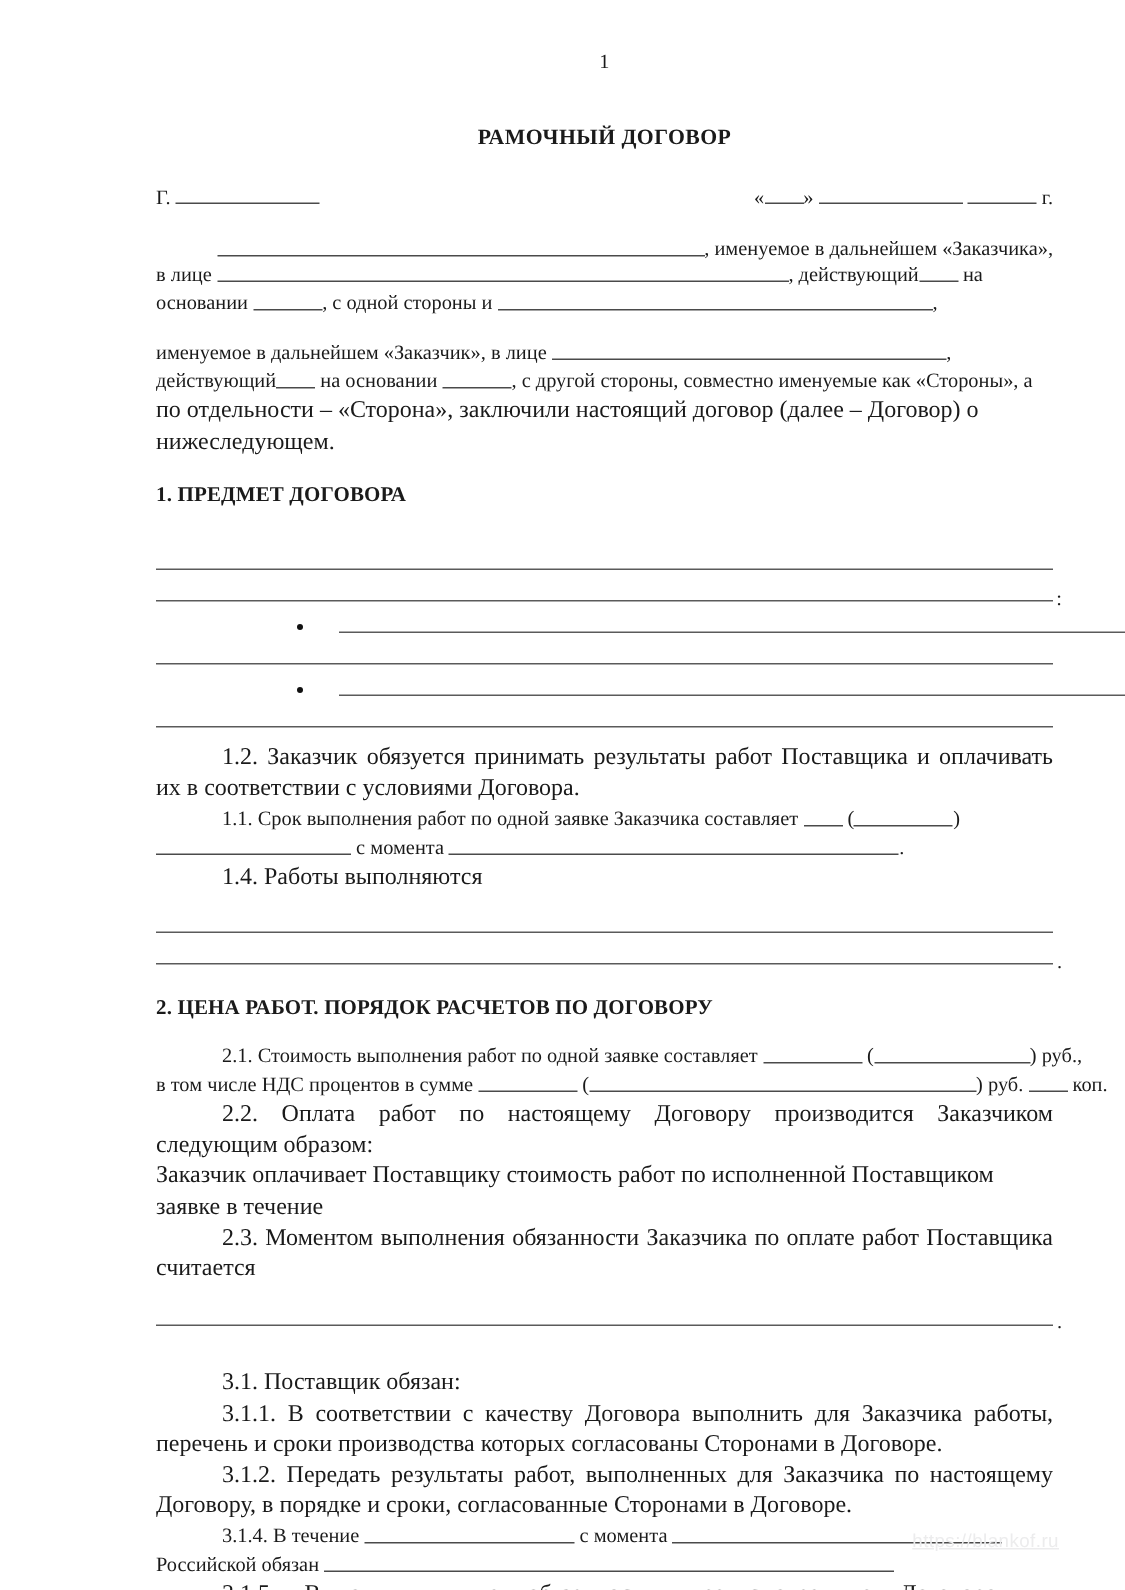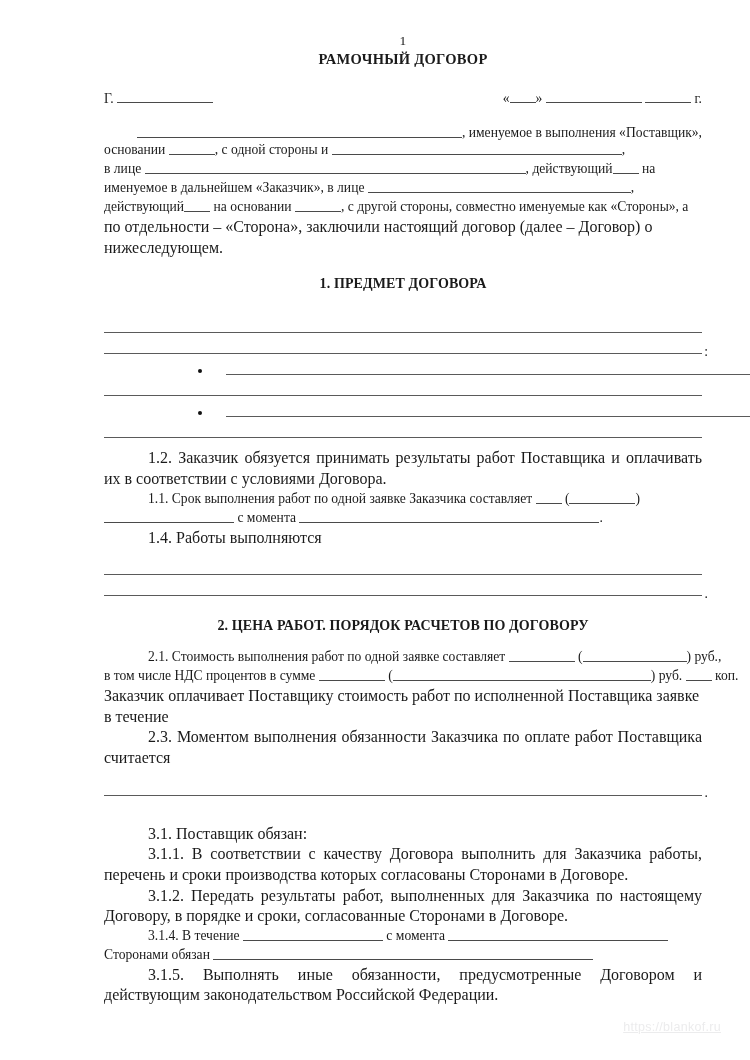--- a/index.html
+++ b/index.html
@@ -39,25 +39,25 @@
     text-align: center;
     font-size: 13.5px;
     margin-top: 34px;
     line-height: 1;
     letter-spacing: 0.2px;
   }
   .doc-title {
     text-align: center;
     font-weight: bold;
     font-size: 14.5px;
-    margin-top: 3px;
+    margin-top: 36px;
     letter-spacing: 0.3px;
   }
   .section-title {
-    text-align: center;
+    text-align: left;
     font-weight: bold;
     font-size: 14px;
     letter-spacing: 0.1px;
   }
   p, .para {
     font-size: 16px;
     line-height: 1.29;
     margin: 0;
     text-align: justify;
     text-justify: inter-word;
@@ -152,21 +152,21 @@
   
   .right-tail {
     text-align: right;
     font-size: 13.6px;
     line-height: 1.29;
     white-space: nowrap;
   }
 
   .watermark {
     position: absolute;
-    right: 29px;
+    right: 44px;
     bottom: 26px;
     font-family: "Liberation Sans", sans-serif;
     font-size: 12.5px;
     color: #ececed;
     letter-spacing: 0.3px;
     text-decoration: underline;
     user-select: none;
   }
 </style>
 </head>
@@ -182,36 +182,36 @@
     <div class="sp-22"></div>
 
     <div class="city-date">
       <span class="city"><span>Г.</span> <span class="u u-l"></span></span>
       <span class="date"><span>«</span><span class="u u-xs"></span><span>»</span> <span class="u u-l"></span> <span class="u u-s"></span> <span>г.</span></span>
     </div>
 
     <div class="sp-14"></div>
 
     <div class="right-tail">
-      <span class="u" style="width:325px"></span><span>, именуемое в выполнения «Поставщик»,</span>
+      <span class="u" style="width:325px"></span><span>, именуемое в дальнейшем «Заказчика»,</span>
+    </div>
+
+    <div class="mixed-row" style="height:19px;">
+      <span>в лице</span>
+      <span class="u" style="width:381px"></span><span>, действующий</span><span class="u u-xs"></span>
+      <span>на</span>
     </div>
 
     <div class="mixed-row" style="height:19px;">
       <span>основании</span>
       <span class="u u-s"></span><span>, с одной стороны и</span>
       <span class="u" style="width:290px"></span><span style="font-size:13.6px;">,</span>
     </div>
 
-    <div class="mixed-row" style="height:19px;">
-      <span>в лице</span>
-      <span class="u" style="width:381px"></span><span>, действующий</span><span class="u u-xs"></span>
-      <span>на</span>
-    </div>
-
-    <div class="mixed-row" style="height:19px;">
+    <div class="mixed-row" style="height:19px;margin-top:14px;">
       <span>именуемое в дальнейшем «Заказчик», в лице</span>
       <span class="u" style="width:263px"></span><span style="font-size:13.6px;">,</span>
     </div>
 
     <div class="mixed-row" style="height:19px;">
       <span>действующий</span><span class="u u-xs"></span>
       <span>на основании</span>
       <span class="u u-s"></span><span>, с другой стороны, совместно именуемые как «Стороны», а</span>
     </div>
 
@@ -292,21 +292,22 @@
     </div>
 
     <div class="mixed-row" style="height:19px;">
       <span>в том числе НДС процентов в сумме</span>
       <span class="u u-m"></span>
       <span>(</span><span class="u" style="width:258px"></span><span>) руб.</span>
       <span class="u u-xs"></span>
       <span>коп.</span>
     </div>
 
-    <div class="para noindent" style="text-align:left;">Заказчик оплачивает Поставщику стоимость работ по исполненной Поставщика заявке в течение</div>
+    <div class="para indent">2.2. Оплата работ по настоящему Договору производится Заказчиком следующим образом:</div>
+    <div class="para noindent" style="text-align:left;">Заказчик оплачивает Поставщику стоимость работ по исполненной Поставщиком заявке в течение</div>
 
 
     <div class="para indent">2.3. Моментом выполнения обязанности Заказчика по оплате работ Поставщика считается</div>
 
     <div class="sp-10"></div>
 
     <div class="rule-row">
       <div class="rule"></div>
       <span class="endmark">.</span>
     </div>
@@ -321,21 +322,21 @@
     <div class="para indent">3.1.2. Передать результаты работ, выполненных для Заказчика по настоящему Договору, в порядке и сроки, согласованные Сторонами в Договоре.</div>
 
     <div class="mixed-row" style="height:19px;text-indent:44px;">
       <span>3.1.4. В течение</span>
       <span class="u" style="width:140px"></span>
       <span>с момента</span>
       <span class="u" style="width:220px"></span>
     </div>
 
     <div class="mixed-row" style="height:19px;">
-      <span>Сторонами обязан</span>
+      <span>Российской обязан</span>
       <span class="u" style="width:380px"></span>
     </div>
 
     <div class="para indent">3.1.5. Выполнять иные обязанности, предусмотренные Договором и действующим законодательством Российской Федерации.</div>
 
   </div>
 
   <div class="watermark">https://blankof.ru</div>
 </div>
 

